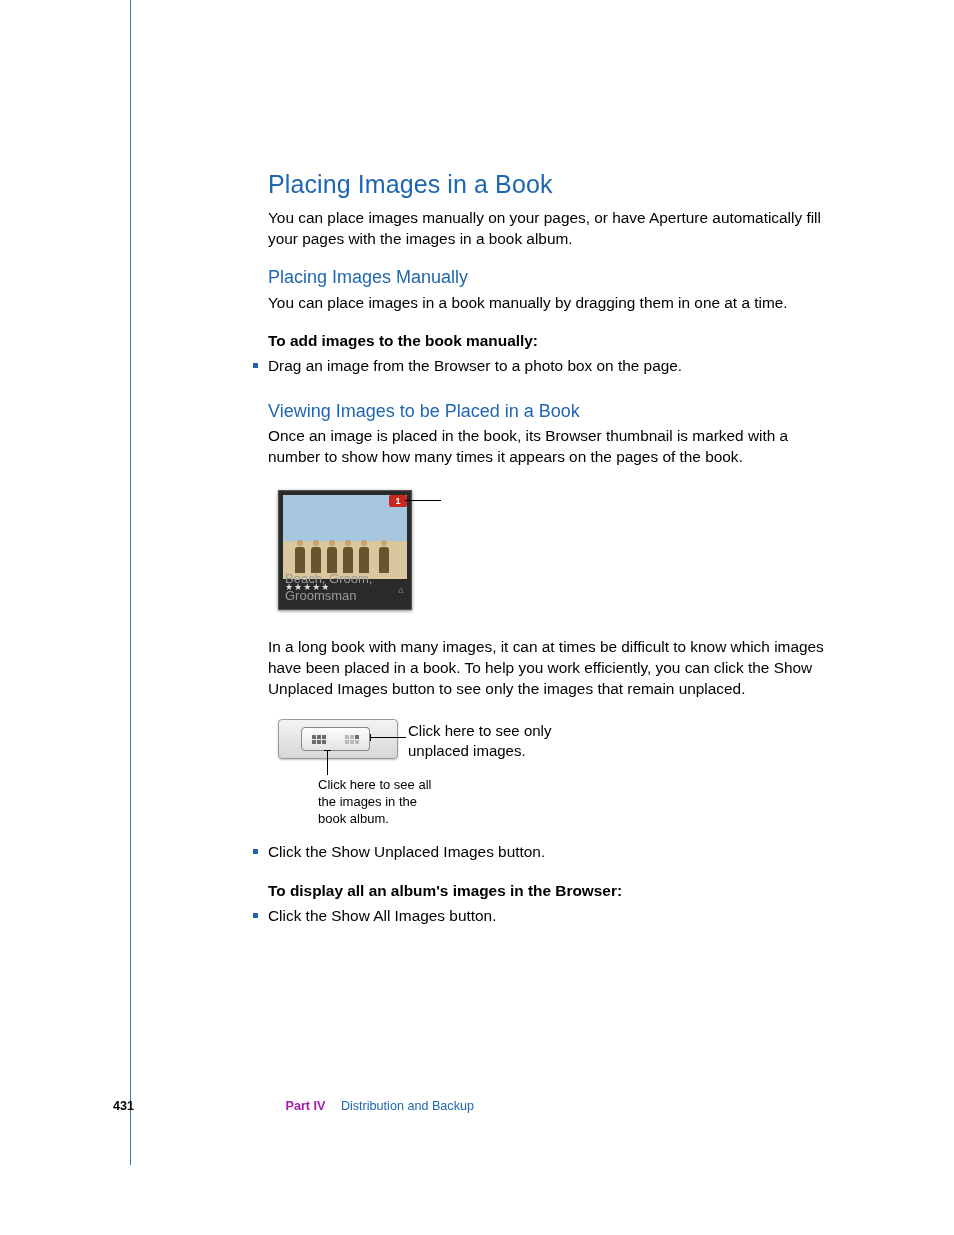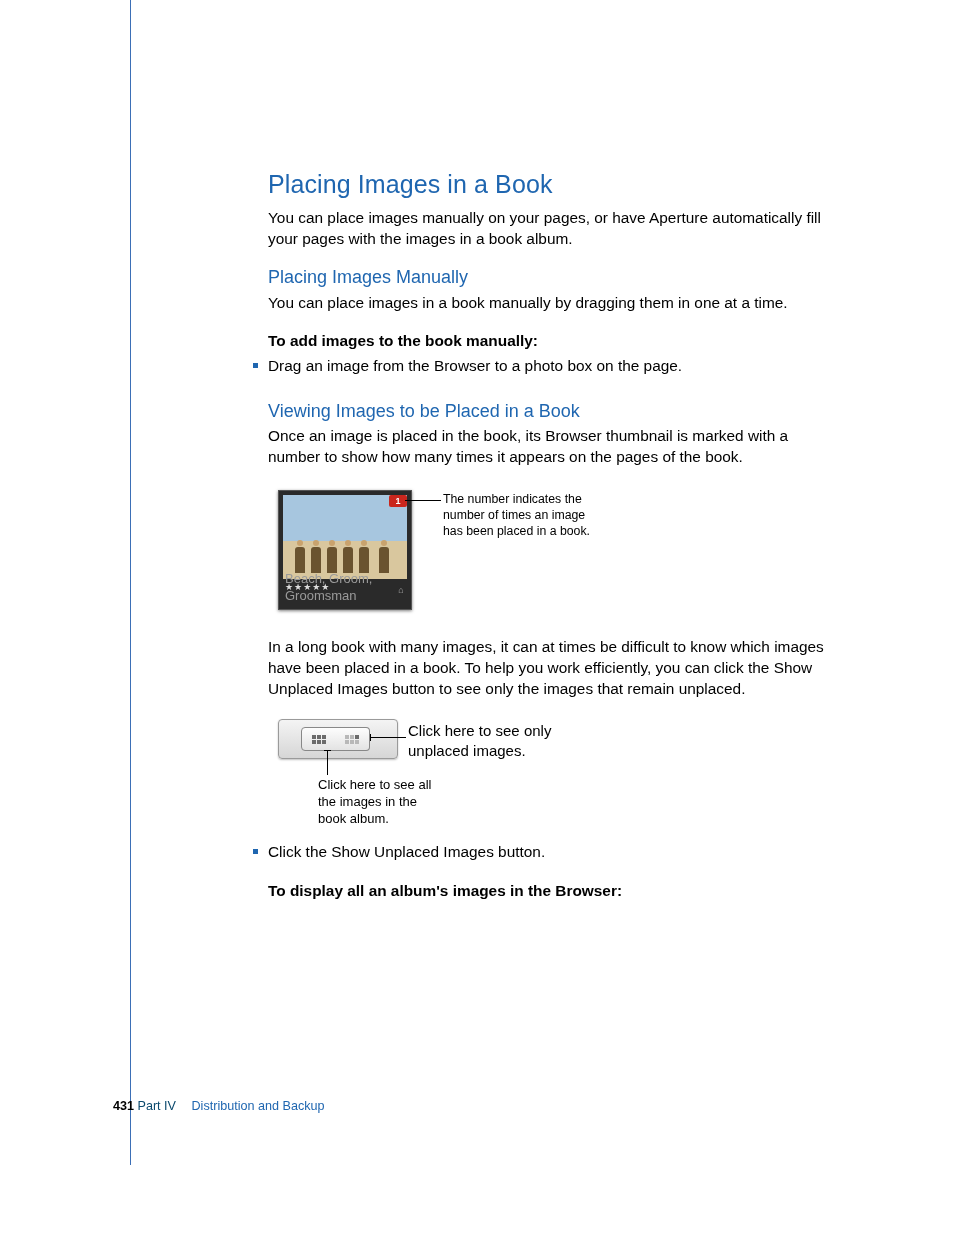--- a/index.html
+++ b/index.html
@@ -98,21 +98,21 @@
   .lead-r{position:absolute;left:92px;top:18px;width:36px;height:1px;background:#000}
   .lead-r::before{content:"";position:absolute;left:0;top:-3px;width:1px;height:7px;background:#000}
   .lead-b{position:absolute;left:49px;top:31px;width:1px;height:25px;background:#000}
   .lead-b::before{content:"";position:absolute;left:-3px;top:0;width:7px;height:1px;background:#000}
   
   .footer{
     position:absolute;left:113px;top:1098px;width:700px;
     font-size:12.6px;
   }
   .footer .pn{font-weight:700;color:#000}
-  .footer .part{font-weight:400;color:#0c4a6e;}
+  .footer .part{font-weight:700;color:#a21caf;margin-left:148px}
   .footer .sect{color:#1f66b0;margin-left:12px}
 </style>
 </head>
 <body>
 
 <div class="sideline"></div>
 
 <div class="page">
 
   <h1>Placing Images in a Book</h1>
@@ -138,21 +138,20 @@
         <div class="person" style="left:60px"></div>
         <div class="person" style="left:76px"></div>
         <div class="person" style="left:96px"></div>
       </div>
       <div class="badge">1</div>
       <div class="stars">★★★★★</div>
       <div class="caption">Beach, Groom, Groomsman</div>
       <div class="homeicon">⌂</div>
     </div>
     <div class="leader1"></div>
-    <div class="callout">The number indicates the number of times an image has been placed in a book.</div>
   </div>
 
   <p>In a long book with many images, it can at times be difficult to know which images have been placed in a book. To help you work efficiently, you can click the Show Unplaced Images button to see only the images that remain unplaced.</p>
 
   <div class="tbfig">
     <div class="toolbar">
       <div class="seg left">
         <div class="gridicon">
           <span></span>
             <span></span>
@@ -177,20 +176,23 @@
     <div class="lead-b"></div>
     <div class="call-r">Click here to see only unplaced images.</div>
     <div class="call-b">Click here to see all the images in the book album.</div>
   </div>
 
   <ul class="bul">
       <li>Click the Show Unplaced Images button.</li>
     </ul>
 
   <p class="task">To display all an album's images in the Browser:</p>
+  <ul class="bul">
+      <li>Click the Show All Images button.</li>
+    </ul>
 
 </div>
 
 <div class="footer">
   <span class="pn">431</span>
   <span class="part">Part IV</span>
   <span class="sect">Distribution and Backup</span>
 </div>
 
 </body></html>

